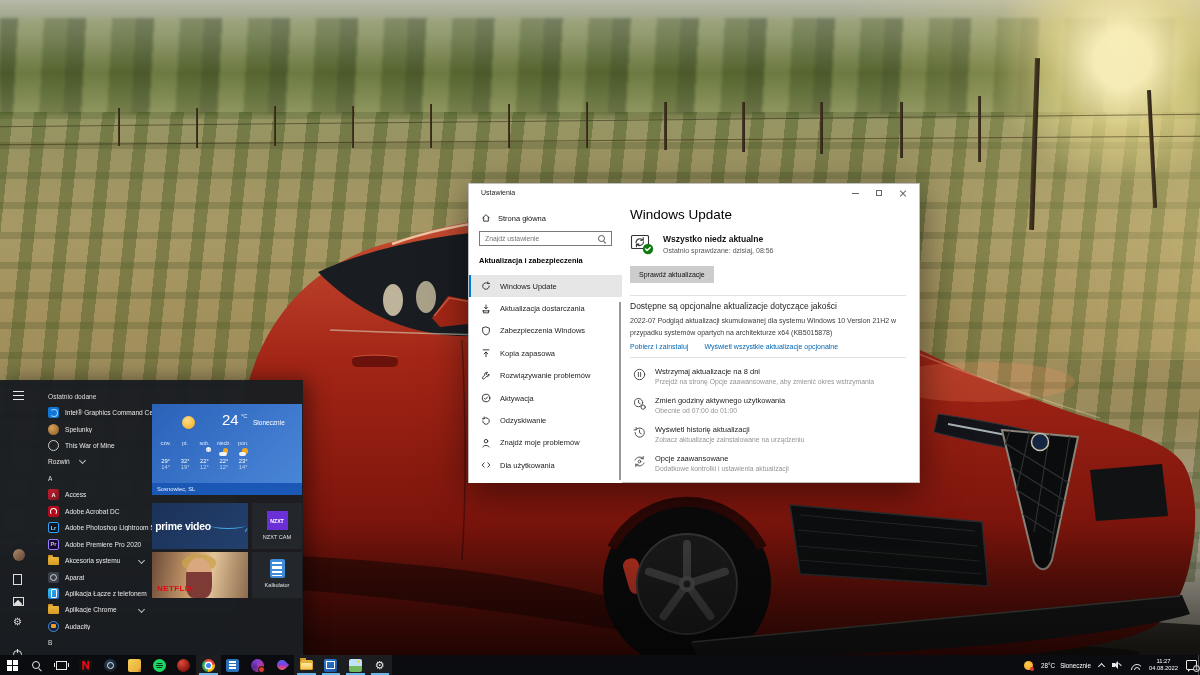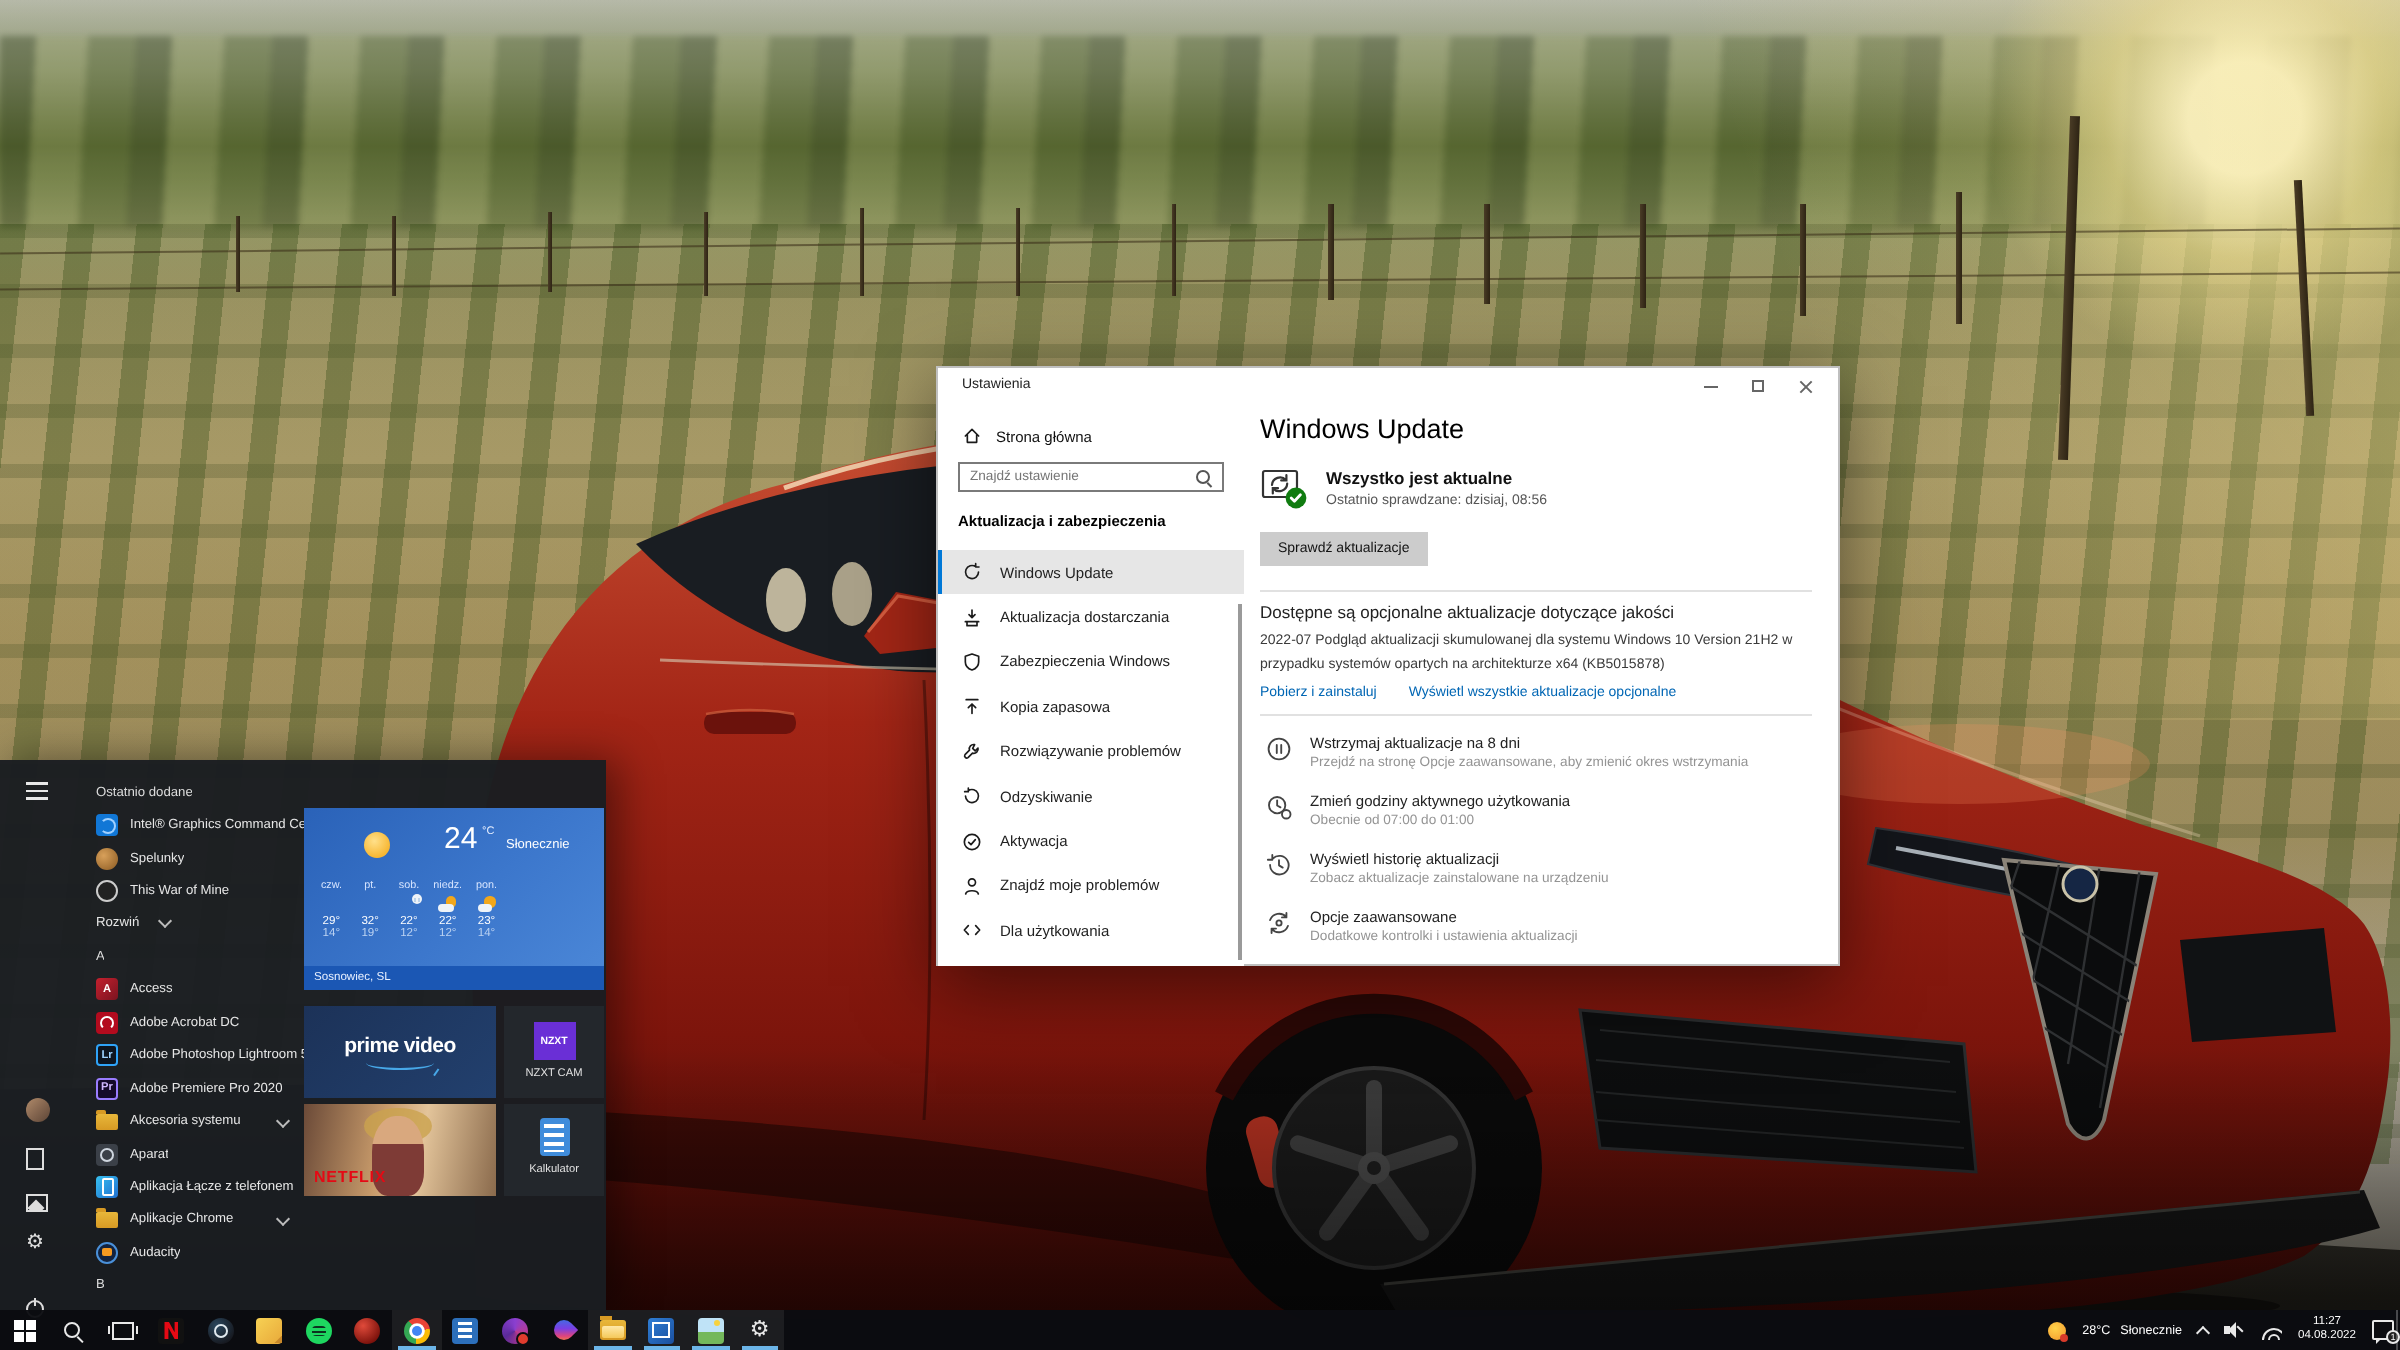--- a/index.html
+++ b/index.html
@@ -136,21 +136,21 @@
   .ic-cloud::before{content:"";position:absolute;left:2px;top:-2.5px;width:5px;height:5px;background:#eef3f8;border-radius:50%;}
   .ic-rain::after{content:"";position:absolute;left:2.5px;bottom:-2px;width:4px;height:1.6px;
     background:linear-gradient(90deg,#bcd3ea 0 1px,transparent 1px 2px,#bcd3ea 2px 3px,transparent 3px);} 
   .ic-part .s{position:absolute;right:0;top:-1px;width:5.5px;height:5.5px;border-radius:50%;background:#f2a71b;}
   .ic-part .c{position:absolute;left:0;bottom:0;width:7.5px;height:4.5px;background:#eef3f8;border-radius:3px;}
   .wh{font-size:5.8px;color:#fff;margin-top:1px;}
   .wl{font-size:5.8px;color:#bcd3f2;}
   .w-loc{position:absolute;left:0;bottom:0;width:100%;height:12px;background:#1b57b4;
     font-size:5.8px;color:#e8f0ff;display:flex;align-items:center;padding-left:5px;}
   .t-prime{left:0;top:99px;width:96px;height:46px;background:linear-gradient(135deg,#1c3258,#22406e);
-    display:flex;flex-direction:column;align-items:center;justify-content:center;}
+    display:flex;flex-direction:row;align-items:center;justify-content:center;}
   .primetxt{color:#fff;font-size:10.5px;font-weight:700;letter-spacing:-.3px;}
   .smile{width:34px;height:7px;border-bottom:1.6px solid #47a8e8;border-radius:50%;margin-top:-1px;position:relative;}
   .smile::after{content:"";position:absolute;right:-2px;bottom:-2.6px;width:4px;height:4px;border-right:1.6px solid #47a8e8;transform:rotate(35deg);}
   .t-nzxt{left:100px;top:99px;width:50px;height:46px;background:#23272c;display:flex;flex-direction:column;align-items:center;}
   .nzxtlogo{margin-top:8px;width:21px;height:19px;background:#6a2fd6;color:#fff;font-size:5.2px;font-weight:700;
     display:flex;align-items:center;justify-content:center;}
   .tlabel{margin-top:4px;font-size:5.6px;color:#e0e0e0;}
   .t-netflix{left:0;top:148px;width:96px;height:46px;overflow:hidden;
     background:linear-gradient(100deg,#6b4a38 0%,#c79a6a 40%,#e3c49a 60%,#8a6a4c 100%);}
   .nf-fig{position:absolute;left:34px;top:6px;width:26px;height:40px;border-radius:45% 45% 30% 30%;
@@ -372,30 +372,30 @@
           <span>Kopia zapasowa</span>
         </div>
         <div class="srow si">
           <svg viewBox="0 0 12 12">
               <path d="M7.6 1.6a2.6 2.6 0 0 0-3.1 3.3L1.8 7.6a1.3 1.3 0 0 0 1.8 1.8l2.7-2.7a2.6 2.6 0 0 0 3.3-3.1L7.9 5.3 6.4 3.8Z"></path>
             </svg>
           <span>Rozwiązywanie problemów</span>
         </div>
         <div class="srow si">
           <svg viewBox="0 0 12 12">
-              <path d="M2.1 6a3.9 3.9 0 1 0 1.7-3.2M3.8 1.2v2.2H1.6"></path>
-            </svg>
-          <span>Odzyskiwanie</span>
-        </div>
-        <div class="srow si">
-          <svg viewBox="0 0 12 12">
               <circle cx="6" cy="6" r="4.6"></circle>
               <path d="M4 6.2l1.4 1.4 2.6-3"></path>
             </svg>
           <span>Aktywacja</span>
+        </div>
+        <div class="srow si">
+          <svg viewBox="0 0 12 12">
+              <path d="M2.1 6a3.9 3.9 0 1 0 1.7-3.2M3.8 1.2v2.2H1.6"></path>
+            </svg>
+          <span>Odzyskiwanie</span>
         </div>
         <div class="srow si">
           <svg viewBox="0 0 12 12">
               <circle cx="6" cy="3.8" r="2.1"></circle>
               <path d="M2.2 10.8c.4-2.6 7.2-2.6 7.6 0"></path>
             </svg>
           <span>Znajdź moje problemów</span>
         </div>
         <div class="srow si">
           <svg viewBox="0 0 12 12">
@@ -410,21 +410,21 @@
     <div class="main">
       <div class="h1">Windows Update</div>
       <div class="status">
         <svg viewBox="0 0 26 24">
           <rect x="1.5" y="3.5" width="17" height="13" rx="1" fill="#fff" stroke="#333" stroke-width="1.1"></rect>
           <path d="M6 10.5a4 4 0 0 1 7-2.4M13.2 5.6v2.6h-2.6M13.6 9.8a4 4 0 0 1-7 2.4M6.4 14.7v-2.6H9" fill="none" stroke="#333" stroke-width="1.1" stroke-linecap="round"></path>
           <circle cx="18" cy="17" r="5.2" fill="#107c10"></circle>
           <path d="M15.6 17l1.6 1.6 3-3.2" fill="none" stroke="#fff" stroke-width="1.4" stroke-linecap="round" stroke-linejoin="round"></path>
         </svg>
         <div>
-          <div class="st1">Wszystko jest aktualne</div>
+          <div class="st1">Wszystko niedz aktualne</div>
           <div class="st2">Ostatnio sprawdzane: dzisiaj, 08:56</div>
         </div>
       </div>
       <button class="btn">Sprawdź aktualizacje</button>
       <div class="div1"></div>
       <div class="oph">Dostępne są opcjonalne aktualizacje dotyczące jakości</div>
       <div class="opb">2022-07 Podgląd aktualizacji skumulowanej dla systemu Windows 10 Version 21H2 w przypadku systemów opartych na architekturze x64 (KB5015878)</div>
       <div class="links">
         <span class="lnk">Pobierz i zainstaluj</span>
         <span class="lnk">Wyświetl wszystkie aktualizacje opcjonalne</span>

